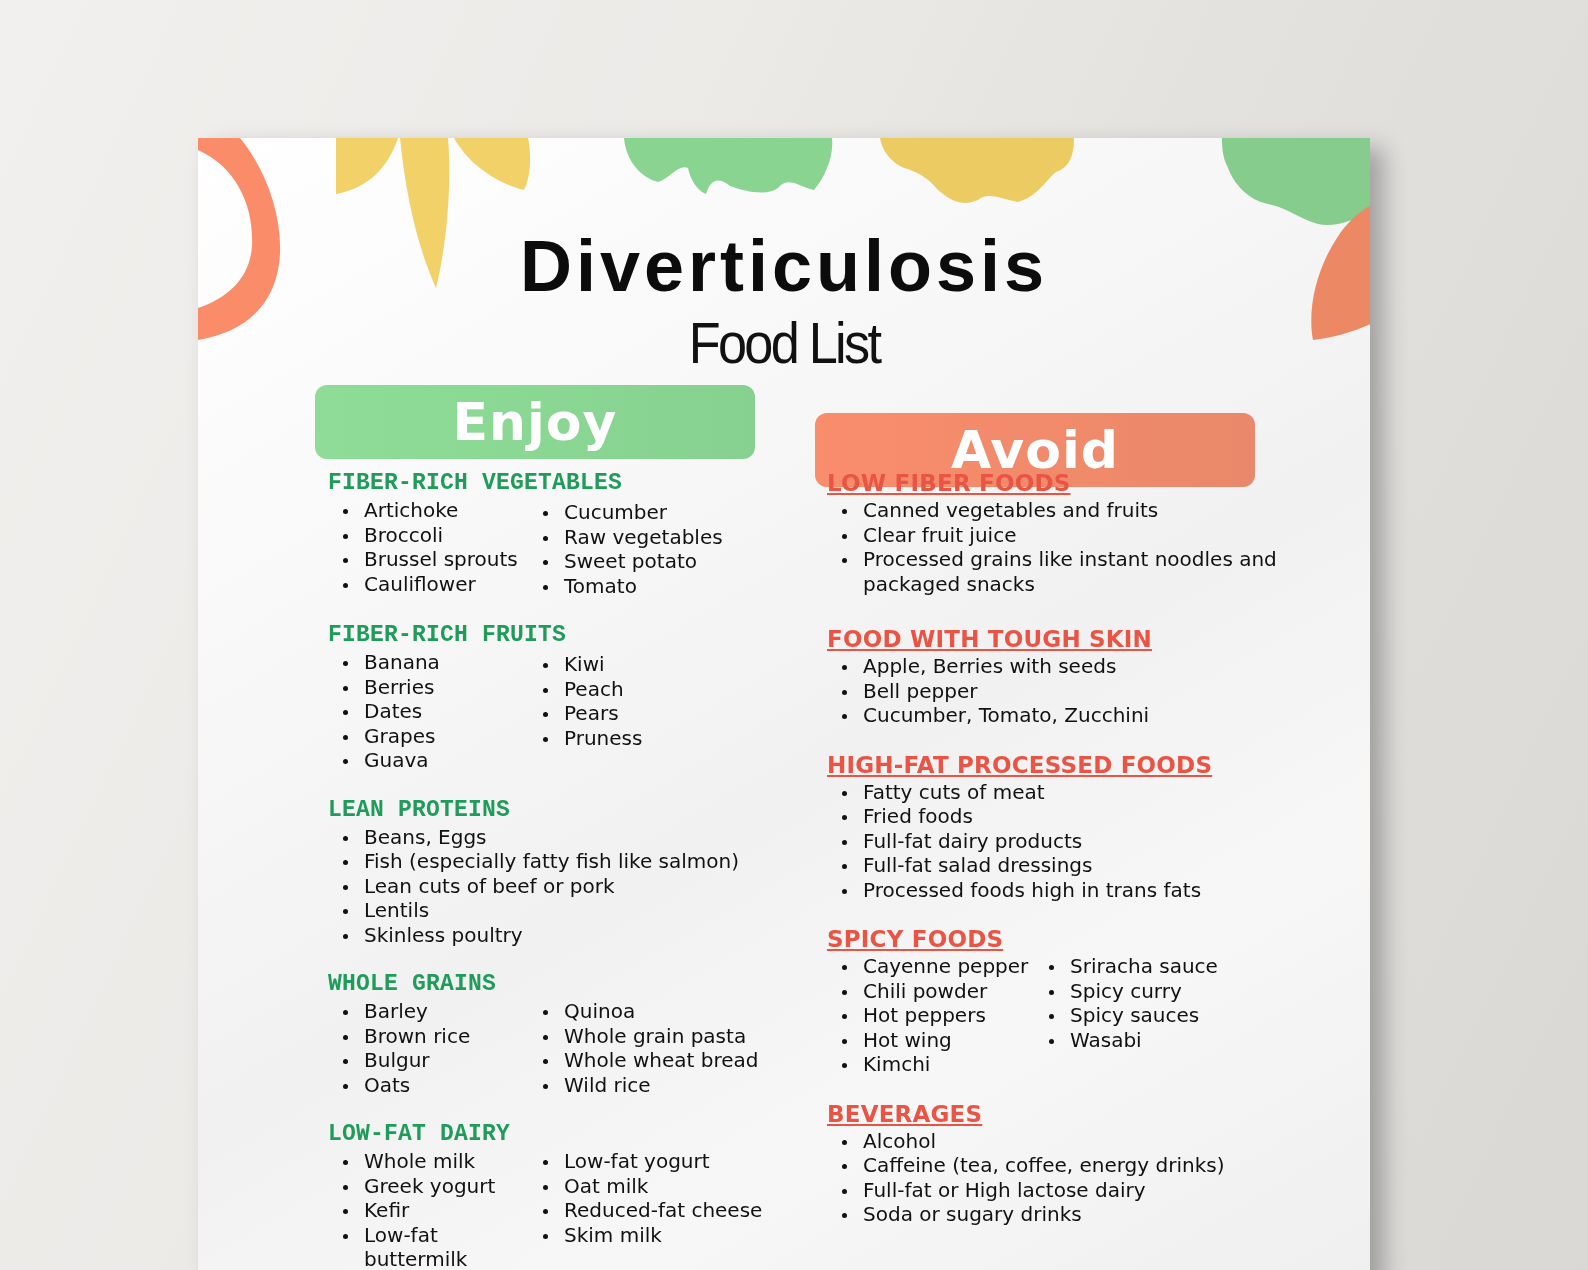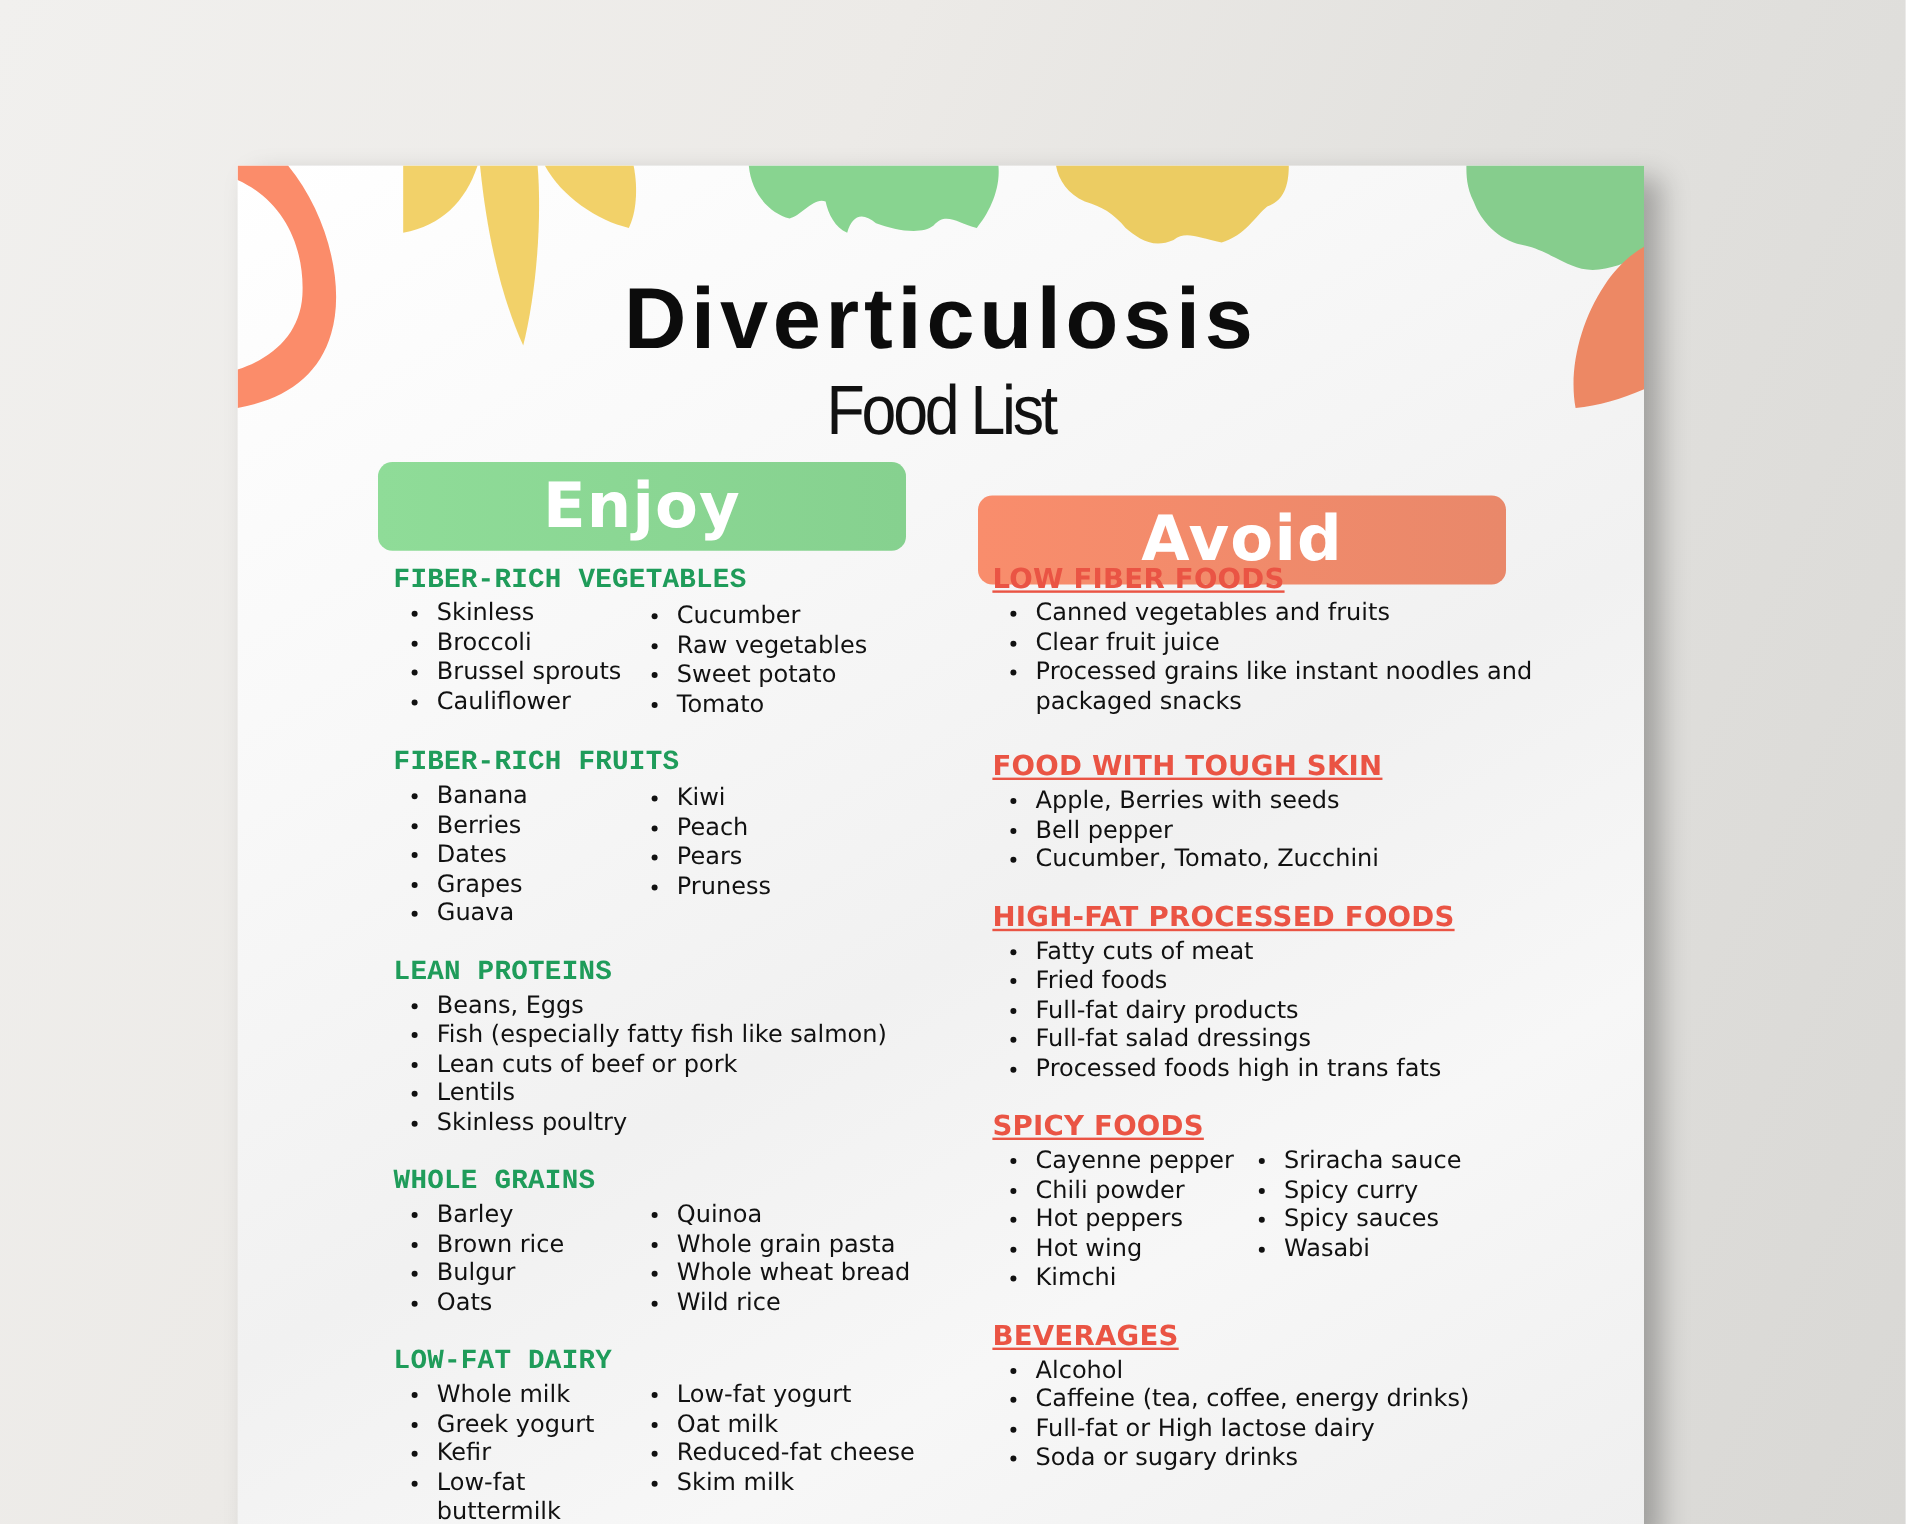--- a/index.html
+++ b/index.html
@@ -88,21 +88,21 @@
   <div class="subtitle">Food List</div>
 
   <div class="banner enjoy">Enjoy</div>
   <div class="banner avoid">Avoid</div>
 
   <div class="col left">
     <div class="section">
       <div class="sec-title">FIBER-RICH VEGETABLES</div>
       <div class="items">
         <ul class="c1">
-          <li>Skinless</li>
+          <li>Artichoke</li>
           <li>Broccoli</li>
           <li>Brussel sprouts</li>
           <li>Cauliflower</li>
         </ul>
         <ul class="shift" style="margin-top:2px">
           <li>Cucumber</li>
           <li>Raw vegetables</li>
           <li>Sweet potato</li>
           <li>Tomato</li>
         </ul>

